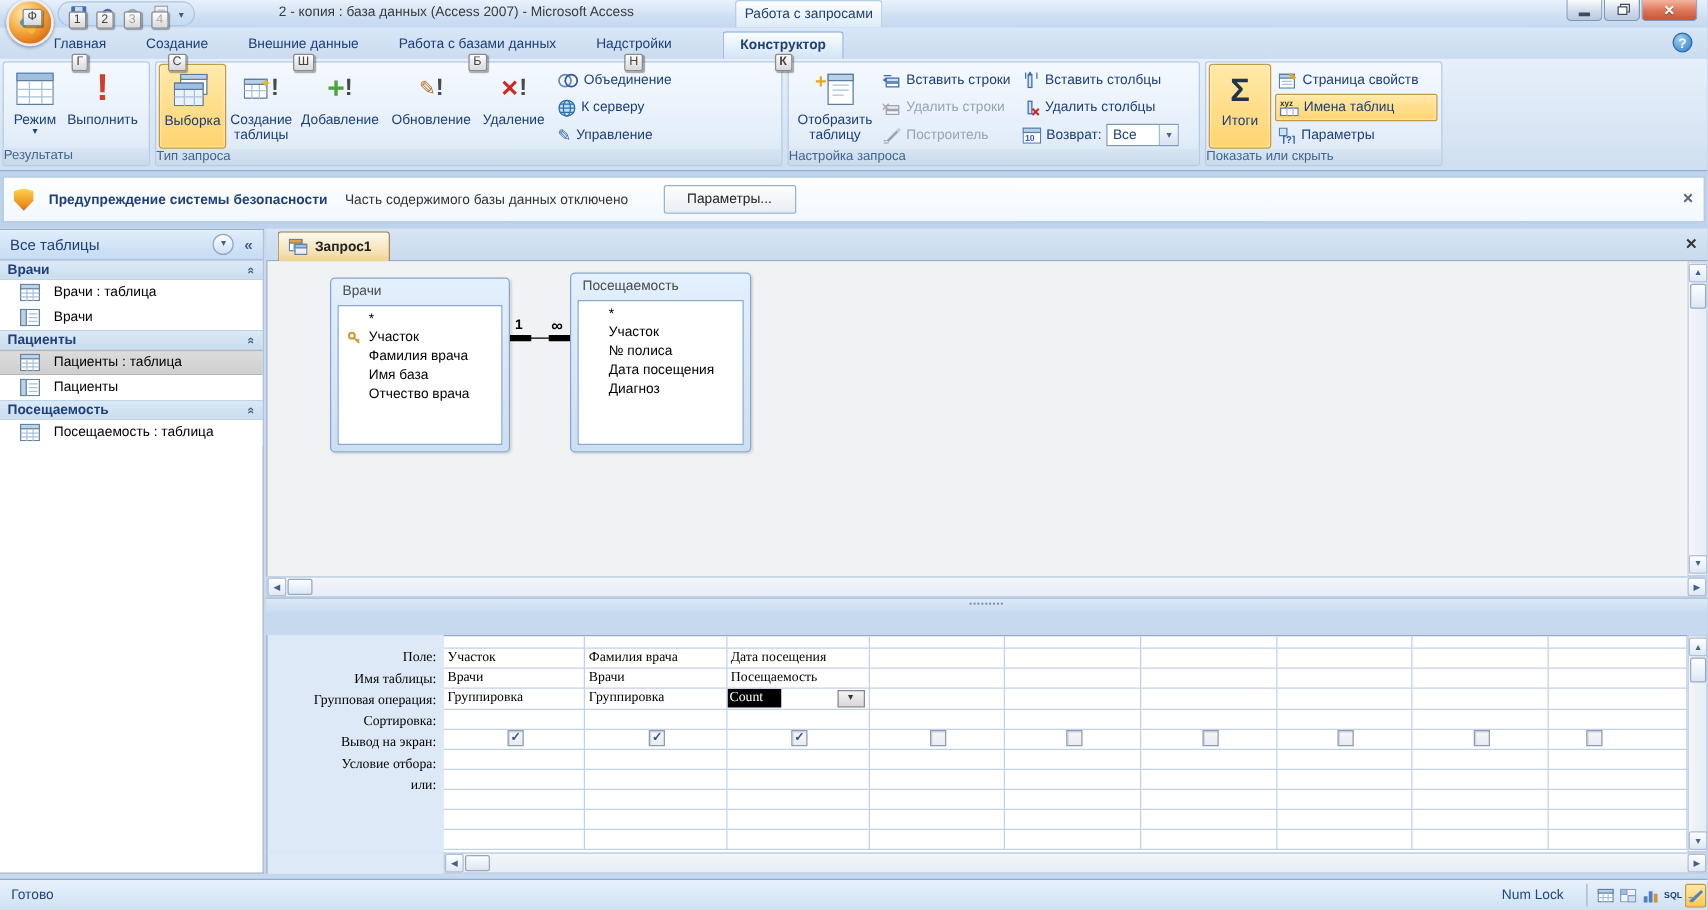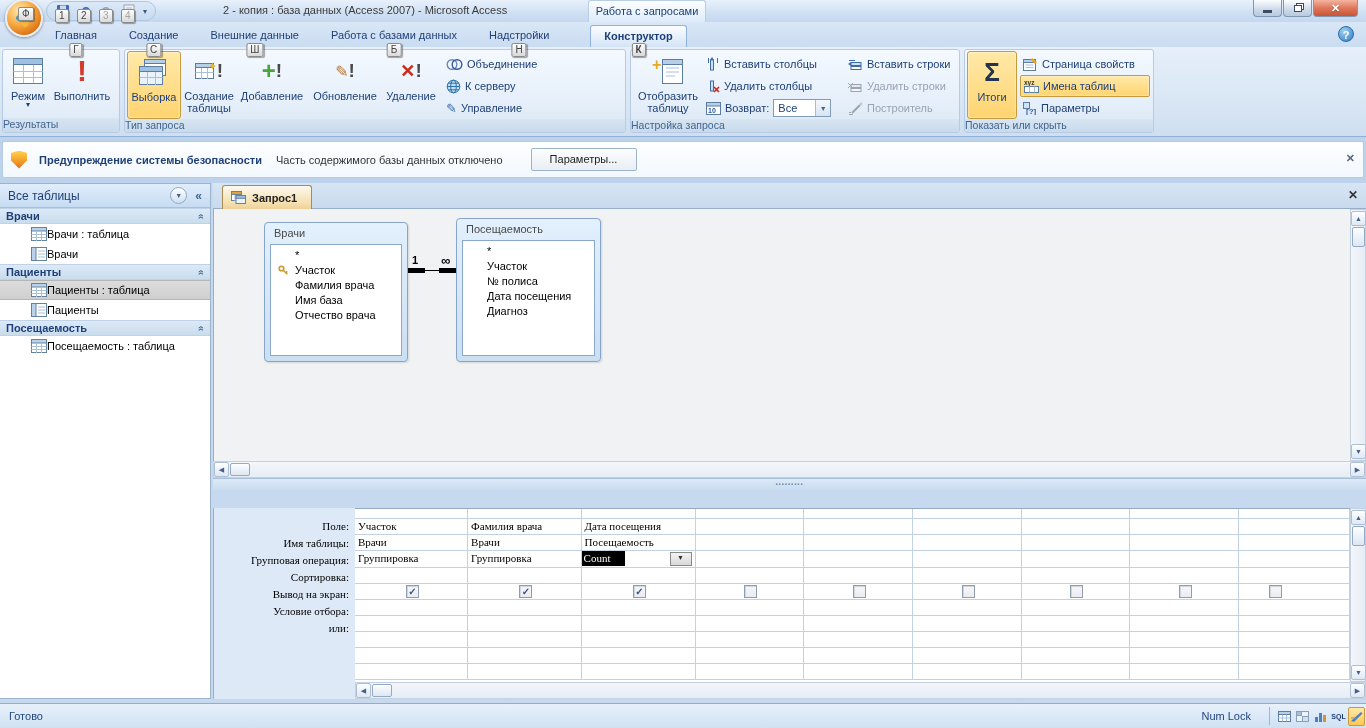--- a/index.html
+++ b/index.html
@@ -36,21 +36,21 @@
   .win-btns { position:absolute; right:8px; top:0; display:flex; }
   .wbtn { width:29px; height:17px; border:1px solid #7e97b5; border-top:none; border-radius:0 0 4px 4px;
     background:linear-gradient(#fdfdfd,#ccd9e9 60%,#b9cadf); display:flex; align-items:center; justify-content:center; margin-left:1px; }
   .wbtn.close { width:45px; background:linear-gradient(#f4b4a0,#dd7356 55%,#c95534); }
   .glyph-min { width:9px; height:3px; background:#3b4c62; margin-top:6px; }
   .glyph-restore { width:8px; height:7px; border:1px solid #3b4c62; background:#fff; box-shadow:2px -2px 0 -1px #fff, 2px -2px 0 0 #3b4c62; }
   .glyph-close { color:#fff; font-weight:bold; font-size:11px; text-shadow:0 1px 1px rgba(0,0,0,.4); }
 
   
   .tabrow { position:absolute; left:0; top:22px; width:1366px; height:25px; background:linear-gradient(#d9e7f7,#cadcf0); }
-  .tabs { position:absolute; left:42px; top:3px; height:22px; display:flex; align-items:flex-end; }
+  .tabs { position:absolute; left:30px; top:3px; height:22px; display:flex; align-items:flex-end; }
   .tab { position:relative; height:22px; line-height:21px; padding:0 13px; margin-right:6px; color:#1e3f77; white-space:nowrap; }
   .tab .keytip { left:50%; transform:translateX(-50%); bottom:-10px; top:auto; }
   .tab.active { background:linear-gradient(#fbfdff,#e3eefb 60%,#d3e4f5); border:1px solid #8db2e3; border-bottom:none;
     border-radius:3px 3px 0 0; font-weight:bold; color:#1e3f77; }
   .tab.ctx { margin-left:22px; }
   .help-btn { position:absolute; right:12px; top:4px; width:16px; height:16px; border-radius:50%;
     background:radial-gradient(circle at 35% 30%, #9fd0f2, #2e7cc3); color:#fff; font-weight:bold; font-size:11px;
     text-align:center; line-height:16px; border:1px solid #2a6aa8; }
 
   
@@ -96,21 +96,21 @@
   .navpane { position:absolute; left:0; top:0; width:211px; height:516px; background:#fff; border:1px solid #9cb3cc; border-left:none; }
   .nav-header { height:24px; background:linear-gradient(#e0edfb,#c6dcf2); border-bottom:1px solid #aac0d8;
     display:flex; align-items:center; padding:0 4px 0 8px; color:#1e3f77; font-size:12px; }
   .nav-header .spacer { flex:1; }
   .nav-dd { width:17px; height:17px; border-radius:50%; background:linear-gradient(#fdfeff,#cfe0f1); border:1px solid #8fa8c4;
     font-size:7px; color:#41658e; display:flex; align-items:center; justify-content:center; margin-right:4px; }
   .nav-collapse { color:#41658e; font-weight:bold; font-size:12px; padding:0 4px; }
   .nav-group { height:16px; background:linear-gradient(#dbe9f8,#cadded); border-top:1px solid #c0d2e6; border-bottom:1px solid #c0d2e6;
     display:flex; align-items:center; padding:0 6px; color:#1e3f77; font-weight:bold; }
   .nav-group .chev { margin-left:auto; color:#41658e; font-weight:bold; transform:rotate(-90deg); font-size:10px; }
-  .nav-item { height:20px; display:flex; align-items:center; padding-left:31px; background:#fff; }
+  .nav-item { height:20px; display:flex; align-items:center; padding-left:16px; gap:11px; background:#fff; }
   .nav-item.selected { background:linear-gradient(#dcdcdc,#cfcfcf); border-top:1px solid #b5b5b5; border-bottom:1px solid #b5b5b5; }
   .nav-item .lbl { color:#000; }
 
   
   .docarea { position:absolute; left:213px; top:0; width:1153px; height:520px; }
   .tabstrip { position:absolute; left:0; top:0; width:1153px; height:26px; background:linear-gradient(#d7e5f4,#c9daee); border-bottom:1px solid #97aec9;text-align:right; }
   .doctab { position:absolute; left:9px; top:2px; height:24px; padding:0 14px 0 8px; display:flex; align-items:center; gap:6px;
     background:linear-gradient(#fdf9ef,#f4dfae 75%,#eed098); border:1px solid #ab8a52; border-bottom:none; border-radius:3px 3px 0 0;
     font-weight:bold; color:#222; }
   .doc-close { position:absolute; right:8px; top:5px; color:#333; font-weight:bold; font-size:12px; }
@@ -340,20 +340,47 @@
         <span class="ico">
           <svg width="32" height="28">
               <text x="0" y="13" font-size="16" font-weight="bold" fill="#e8a822">+</text>
               <rect x="10.5" y="2.5" width="20" height="24" fill="#fff" stroke="#5c7da2"></rect>
               <rect x="10.5" y="2.5" width="20" height="5" fill="#b8cfe8" stroke="#5c7da2"></rect>
               <path d="M14 11h13M14 15h13M14 19h9" stroke="#a9c0da"></path>
             </svg>
         </span>
         <span class="lbl">Отобразить таблицу</span>
       </div>
+      <div class="sbcol" style="width:112px">
+        <div class="sb">
+          <svg width="15" height="13">
+              <path d="M1 2.5h6" stroke="#3d6ca8"></path>
+              <rect x="3" y="4.5" width="10" height="3" fill="#cfe2f4" stroke="#3d6ca8"></rect>
+              <rect x="3" y="8.5" width="10" height="3" fill="#fff" stroke="#3d6ca8"></rect>
+              <path d="M0 6l3-2v4z" fill="#3d6ca8"></path>
+            </svg>
+          <span>Вставить строки</span>
+        </div>
+        <div class="sb disabled">
+          <svg width="15" height="13">
+              <rect x="3" y="4.5" width="10" height="3" fill="#e8e8e8" stroke="#9aa4b2"></rect>
+              <rect x="3" y="8.5" width="10" height="3" fill="#f5f5f5" stroke="#9aa4b2"></rect>
+              <path d="M0 3l5 5M5 3L0 8" stroke="#b5a0a0"></path>
+            </svg>
+          <span>Удалить строки</span>
+        </div>
+        <div class="sb disabled">
+          <svg width="15" height="13">
+              <path d="M4 11L12 3" stroke="#9aa4b2" stroke-width="2"></path>
+              <path d="M1 12.5h4M1 10.5h2" stroke="#9aa4b2"></path>
+              <circle cx="13" cy="2" r="1.4" fill="#c8c8c8"></circle>
+            </svg>
+          <span>Построитель</span>
+        </div>
+      </div>
       <div class="sbcol" style="width:142px">
         <div class="sb">
           <svg width="14" height="14">
               <path d="M2.5 1v5M11.5 1v5" stroke="#3d6ca8"></path>
               <rect x="4.5" y="3" width="3" height="10" fill="#cfe2f4" stroke="#3d6ca8"></rect>
               <path d="M6 0l2 3H4z" fill="#3d6ca8"></path>
             </svg>
           <span>Вставить столбцы</span>
         </div>
         <div class="sb">
@@ -367,47 +394,20 @@
           <svg width="15" height="13">
               <rect x="0.5" y="0.5" width="14" height="12" fill="#fff" stroke="#5c7da2"></rect>
               <rect x="0.5" y="0.5" width="14" height="3.5" fill="#b8cfe8" stroke="#5c7da2"></rect>
               <text x="2" y="11" font-size="7" font-weight="bold" fill="#2a5aa8">10</text>
             </svg>
           <span>Возврат:</span>
           <span class="combo">
             <span class="val">Все</span>
             <span class="dd">▼</span>
           </span>
-        </div>
-      </div>
-      <div class="sbcol" style="width:112px">
-        <div class="sb">
-          <svg width="15" height="13">
-              <path d="M1 2.5h6" stroke="#3d6ca8"></path>
-              <rect x="3" y="4.5" width="10" height="3" fill="#cfe2f4" stroke="#3d6ca8"></rect>
-              <rect x="3" y="8.5" width="10" height="3" fill="#fff" stroke="#3d6ca8"></rect>
-              <path d="M0 6l3-2v4z" fill="#3d6ca8"></path>
-            </svg>
-          <span>Вставить строки</span>
-        </div>
-        <div class="sb disabled">
-          <svg width="15" height="13">
-              <rect x="3" y="4.5" width="10" height="3" fill="#e8e8e8" stroke="#9aa4b2"></rect>
-              <rect x="3" y="8.5" width="10" height="3" fill="#f5f5f5" stroke="#9aa4b2"></rect>
-              <path d="M0 3l5 5M5 3L0 8" stroke="#b5a0a0"></path>
-            </svg>
-          <span>Удалить строки</span>
-        </div>
-        <div class="sb disabled">
-          <svg width="15" height="13">
-              <path d="M4 11L12 3" stroke="#9aa4b2" stroke-width="2"></path>
-              <path d="M1 12.5h4M1 10.5h2" stroke="#9aa4b2"></path>
-              <circle cx="13" cy="2" r="1.4" fill="#c8c8c8"></circle>
-            </svg>
-          <span>Построитель</span>
         </div>
       </div>
     </div>
     <div class="rgroup-caption">Настройка запроса</div>
   </div>
 
   <div class="rgroup" style="width:190px">
     <div class="rgroup-body">
       <div class="bb sel" style="width:50px">
         <span class="ico">

